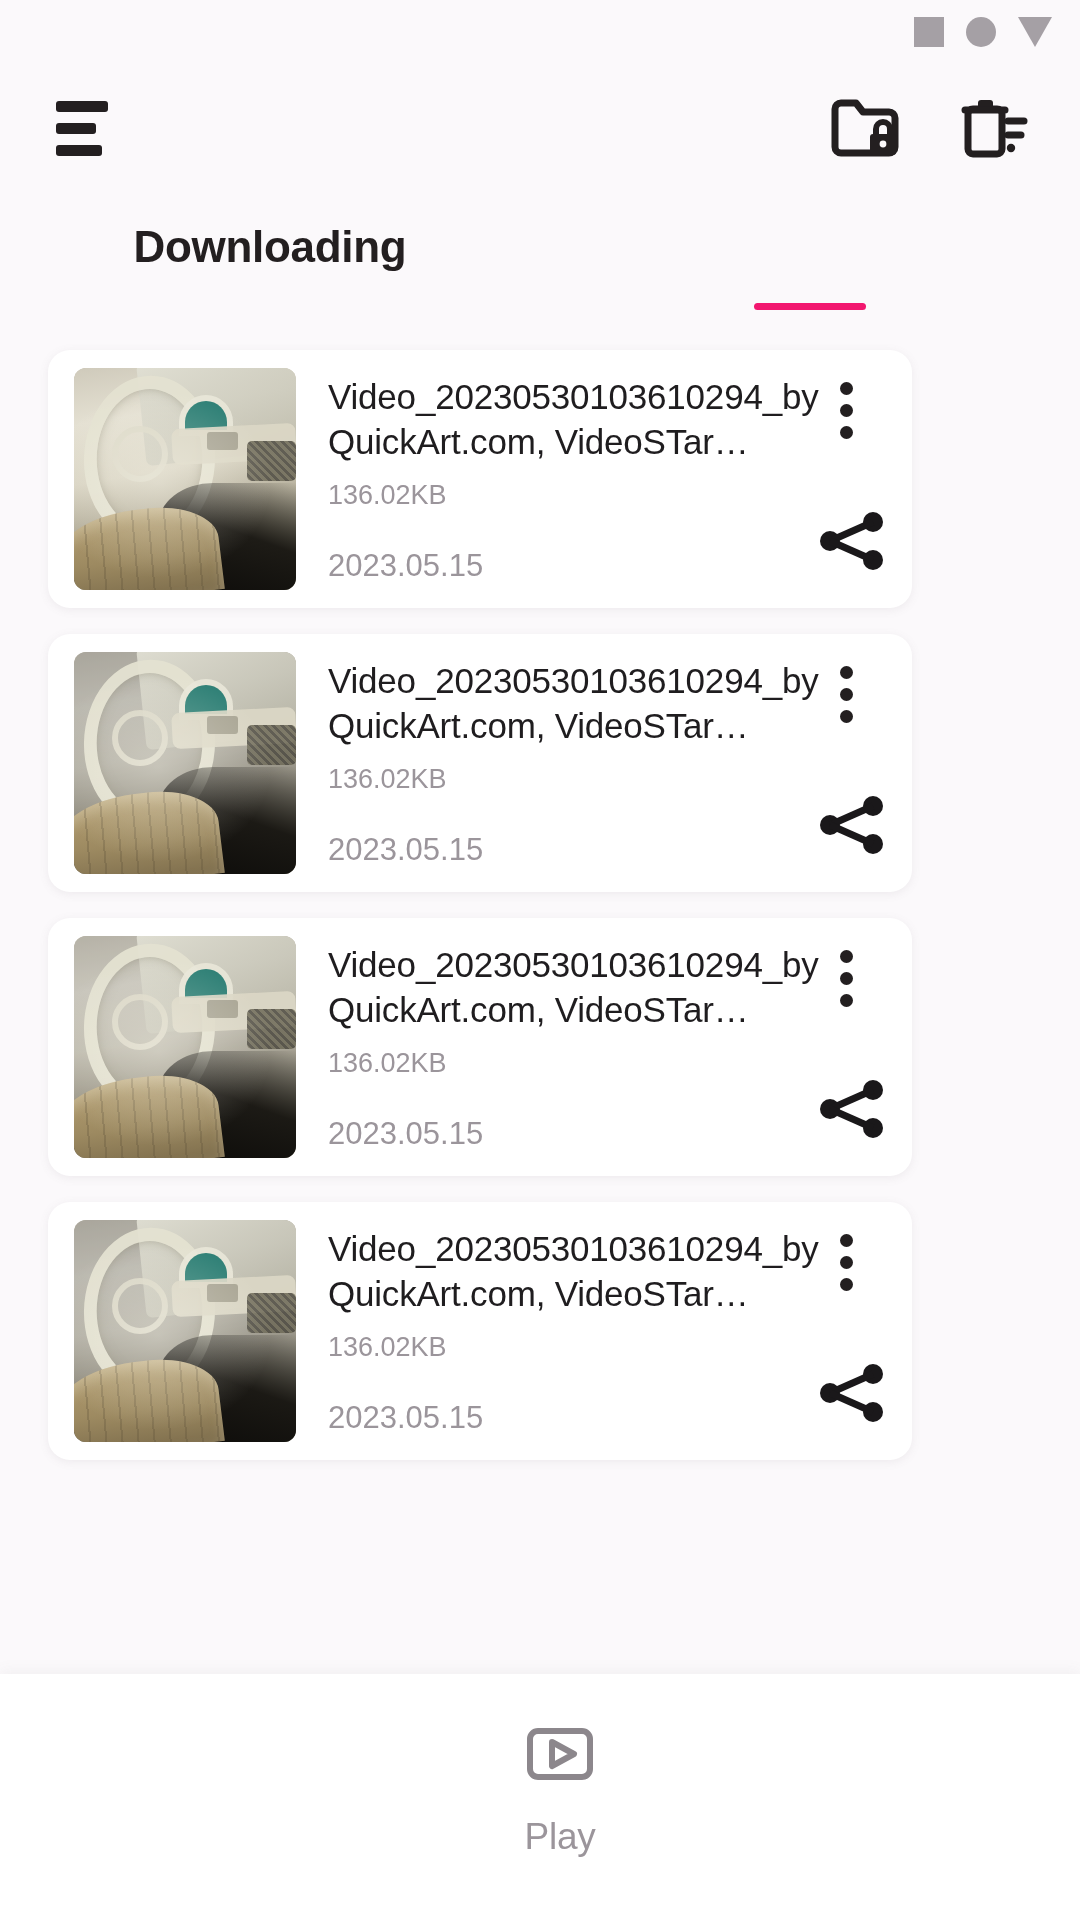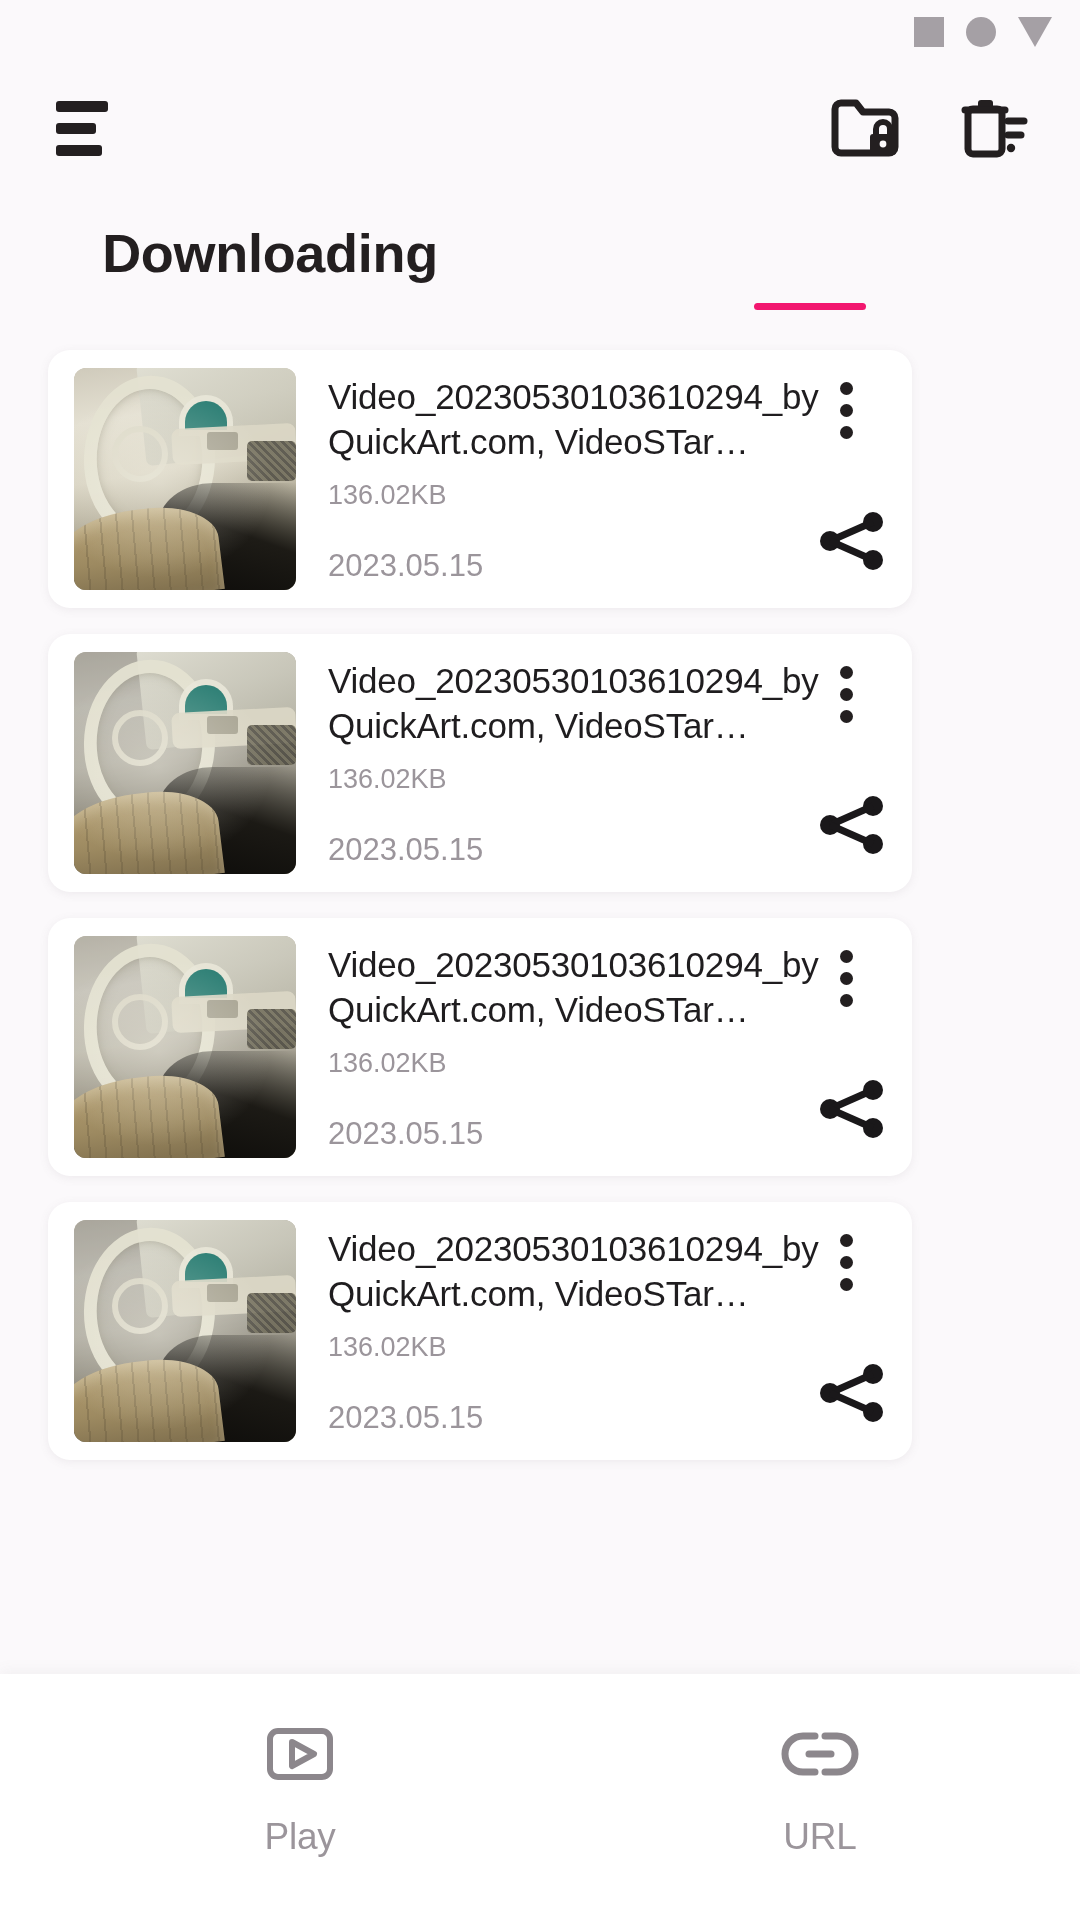--- a/index.html
+++ b/index.html
@@ -96,21 +96,21 @@
     flex: 1;
     display: flex;
     flex-direction: column;
     align-items: center;
     justify-content: flex-start;
     padding-top: 26px;
     cursor: pointer;
     position: relative;
   }
   .tab-label {
-    font-size: 54px;
+    font-size: 44px;
     font-weight: bold;
     letter-spacing: -0.3px;
   }
   .tab-inactive .tab-label { color: #231F20; }
   .tab-active .tab-label { color: #1C1A1C; }
   .tab-underline {
     position: absolute;
     bottom: 16px;
     width: 112px;
     height: 7px;
@@ -541,26 +541,16 @@
   <div class="nav-item">
     <div class="nav-icon-wrap">
       <svg width="72" height="60" viewBox="0 0 72 60">
         <rect x="6" y="7" width="60" height="46" rx="8" fill="none" stroke="#8C878C" stroke-width="6"></rect>
         <path d="M28 18 L50 30 L28 42 Z" fill="none" stroke="#8C878C" stroke-width="6" stroke-linejoin="round"></path>
       </svg>
     </div>
     <div class="nav-label">Play</div>
   </div>
 
-  <div class="nav-item">
-    <div class="nav-icon-wrap">
-      <svg width="78" height="60" viewBox="0 0 78 60">
-        <path d="M34 12 H22 A18 18 0 0 0 22 48 H34" fill="none" stroke="#8C878C" stroke-width="7" stroke-linecap="round"></path>
-        <path d="M44 12 H56 A18 18 0 0 1 56 48 H44" fill="none" stroke="#8C878C" stroke-width="7" stroke-linecap="round"></path>
-        <line x1="28" y1="30" x2="50" y2="30" stroke="#8C878C" stroke-width="7" stroke-linecap="round"></line>
-      </svg>
-    </div>
-    <div class="nav-label">URL</div>
-  </div>
 
 
 
 </div>
 
 </body></html>

